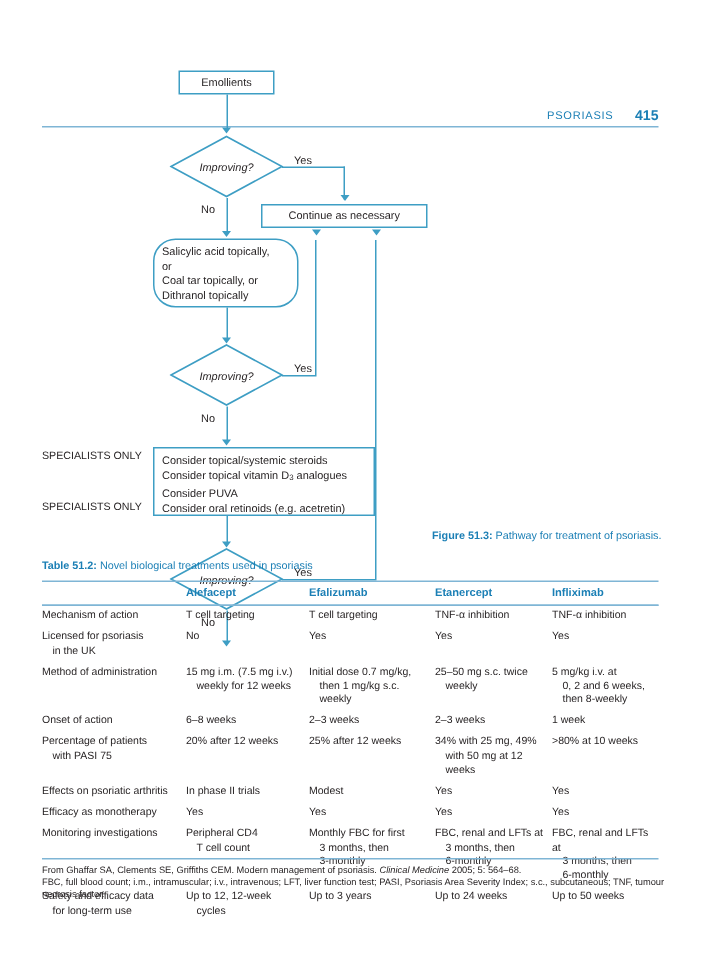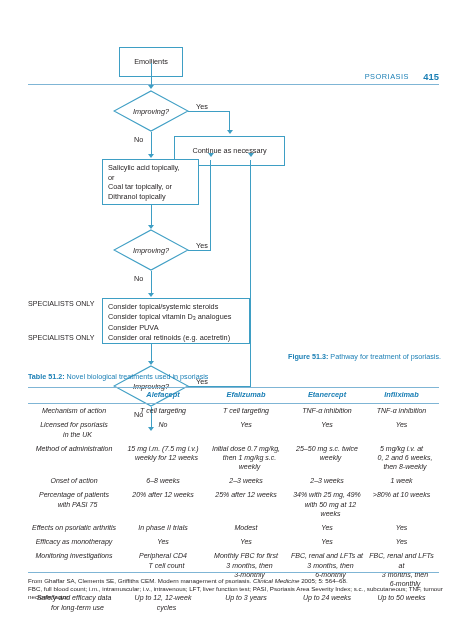--- a/index.html
+++ b/index.html
@@ -68,21 +68,21 @@
     font-size: 7.3px;
     line-height: 9.6px;
     color: #231f20;
     padding: 3px 5px;
   }
   .fc-box.center {
     text-align: center;
     display: flex;
     align-items: center;
     justify-content: center;
-    padding: 14px;
+    padding: 0;
   }
   .fc-diamond {
     position: absolute;
     width: 76px;
     height: 42px;
     font-style: italic;
   }
   .fc-diamond svg { display: block; }
   .fc-diamond .dlabel {
     position: absolute;
@@ -156,27 +156,26 @@
     left: 28px;
     top: 387px;
     width: 411px;
   }
   #data-table table {
     border-collapse: collapse;
     width: 411px;
     table-layout: fixed;
   }
   #data-table th, #data-table td {
-    text-align: center;
+    text-align: left;
     vertical-align: top;
     font-size: 7.0px;
     line-height: 9.3px;
     padding: 2.4px 4px 2.4px 0;
     font-weight: normal;
-    font-style: italic;
   }
   #data-table thead th {
     color: #1b7fb5;
     font-weight: bold;
     font-size: 7.4px;
     padding-bottom: 3.2px;
   }
   #data-table thead tr {
     border-top: 1.2px solid #7fb5d5;
     border-bottom: 1.2px solid #7fb5d5;
@@ -245,21 +244,21 @@
   <div class="fc-arrow" style="left:226.5px; top:90px;"></div>
 
   <div class="fc-box center" style="left:174px; top:96px; width:111px; height:16px;">
     <span>Continue as necessary</span>
   </div>
 
   <div class="fc-label" style="left:134px; top:95px;">No</div>
   <div class="fc-line v" style="left:150.5px; top:92px; height:24px;"></div>
   <div class="fc-arrow" style="left:148px; top:114px;"></div>
 
-  <div class="fc-box" style="left:102px; top:119px; width:97px; height:46px;">
+  <div class="fc-box" style="left:102px; top:119px; width:97px; height:46px;border-radius:15px;">
     <span class="lh">Salicylic acid topically,</span>
     <span class="lh">or</span>
     <span class="lh">Coal tar topically, or</span>
     <span class="lh">Dithranol topically</span>
   </div>
 
   <div class="fc-line v" style="left:150.5px; top:165px; height:22px;"></div>
   <div class="fc-arrow" style="left:148px; top:185px;"></div>
 
   <div class="fc-diamond" style="left:113px; top:189px;">

